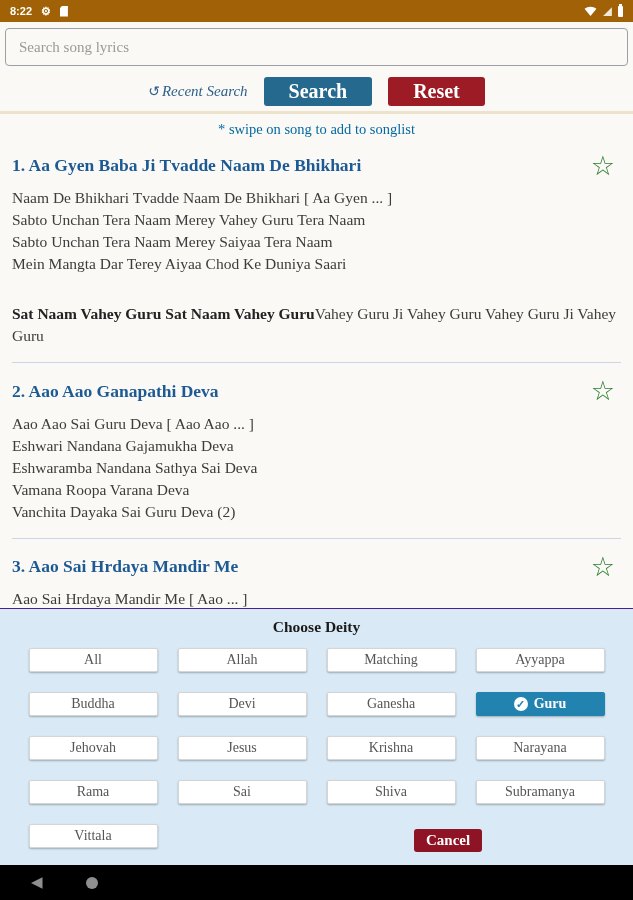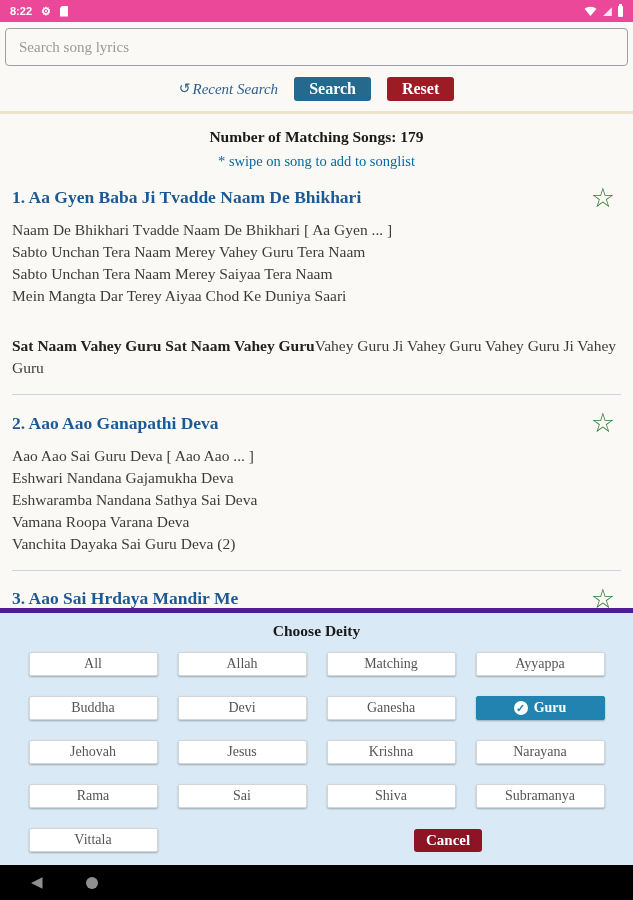--- a/index.html
+++ b/index.html
@@ -6,21 +6,21 @@
   html,body { width:633px; height:900px; }
   body {
     font-family:"Liberation Serif", serif;
     background:#faf9f6;
     position:relative;
     overflow:hidden;
   }
 
   
   .status-bar {
-    height:22px; background:#ec4899; color:#fff;
+    height:22px; background:#a16207; color:#fff;
     display:flex; align-items:center; padding:0 10px;
     font-family:"Liberation Sans", sans-serif; font-size:11px; font-weight:bold;
   }
   .status-left { display:flex; align-items:center; gap:9px; }
   .status-right { margin-left:auto; display:flex; align-items:center; gap:5px; }
   .sb-glyph { font-size:11px; line-height:1; }
   .sim-shape {
     width:8px; height:11px; background:#fff; display:inline-block;
     clip-path: polygon(30% 0, 100% 0, 100% 100%, 0 100%, 0 25%);
   }
@@ -41,22 +41,22 @@
     position:absolute; top:77px; left:0; width:633px;
     display:flex; justify-content:center; align-items:center; gap:16px;
   }
   .recent-link {
     color:#2d5f8a; font-style:italic; font-size:15px;
     display:flex; align-items:center; gap:2px; cursor:pointer;
   }
   .history-glyph { font-style:normal; font-size:14px; line-height:1; }
   .btn {
     border:none; border-radius:3px; color:#fff; cursor:pointer;
-    font-family:"Liberation Serif", serif; font-weight:bold; font-size:16px;
-    padding:3px 15px;
+    font-family:"Liberation Serif", serif; font-weight:bold; font-size:20px;
+    padding:3px 25px;
   }
   .btn-search { background:#26698e; }
   .btn-reset  { background:#9c1b24; }
 
   .top-divider { position:absolute; top:111px; left:0; width:633px; height:3px; background:#ede2cb; }
 
   
   .results { position:absolute; top:114px; left:0; width:633px; height:751px; overflow:hidden; }
   .count { text-align:center; font-weight:bold; font-size:15.5px; color:#1a1a1a; margin-top:14px; }
   .hint  { text-align:center; font-size:14.5px; color:#0369a1; margin-top:7px; }
@@ -66,21 +66,21 @@
   .song-header { display:flex; justify-content:space-between; align-items:center; margin-top:16px; }
   .song-title { color:#1d5a94; font-weight:bold; font-size:17.5px; line-height:1.25; }
   .star { color:#2e7d32; font-size:27px; line-height:0.9; margin-right:6px; cursor:pointer; }
   .lyrics { font-size:15.5px; color:#3c3c3c; line-height:1.42; margin-top:9px; }
   .lyrics + .lyrics { margin-top:28px; }
   .seg-bold { font-weight:bold; color:#222; }
 
   
   .deity-sheet {
     position:absolute; left:0; top:608px; width:633px; height:257px;
-    background:#d9eaf6; border-top:5px solid #4c1d95;
+    background:#d9eaf6; border-top:1px solid #4c1d95;
   }
   .sheet-title { text-align:center; font-weight:bold; font-size:15.5px; color:#1a1a1a; margin-top:9px; }
   .deity-grid {
     display:grid; grid-template-columns:repeat(4,129px);
     column-gap:12px; row-gap:10px; justify-content:center; margin-top:12px;gap:20px;
   }
   .deity-btn {
     background:#fff; border:1px solid #d5d5d5; border-radius:2px;
     box-shadow:0 1px 2px rgba(0,0,0,0.28);
     height:24px; font:14px "Liberation Serif", serif; color:#555;
@@ -138,21 +138,20 @@
     <span class="history-glyph">↺</span>
     <span>Recent Search</span>
   </span>
   <button class="btn btn-search">Search</button>
   <button class="btn btn-reset">Reset</button>
 </div>
 
 <div class="top-divider"></div>
 
 <div class="results">
-  <div class="count">Number of Matching Songs: 179</div>
   <div class="hint">* swipe on song to add to songlist</div>
   <div>
       <div class="song-block">
         <div class="song-header">
           <div class="song-title">1. Aa Gyen Baba Ji Tvadde Naam De Bhikhari</div>
           <div class="star">☆</div>
         </div>
         <div class="lyrics">
           <div class="lyric-line">Naam De Bhikhari Tvadde Naam De Bhikhari [ Aa Gyen ... ]</div>
           <div class="lyric-line">Sabto Unchan Tera Naam Merey Vahey Guru Tera Naam</div>

